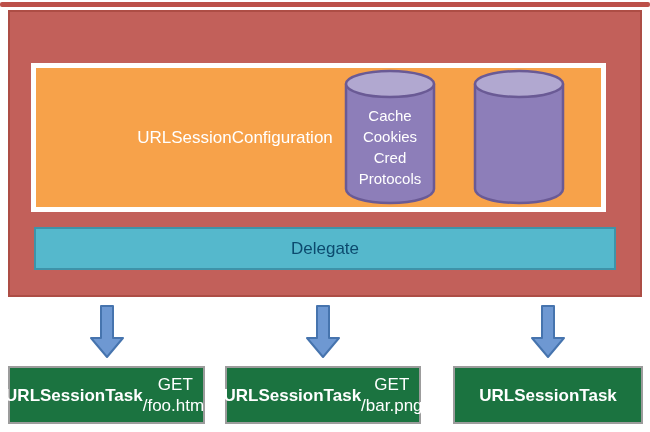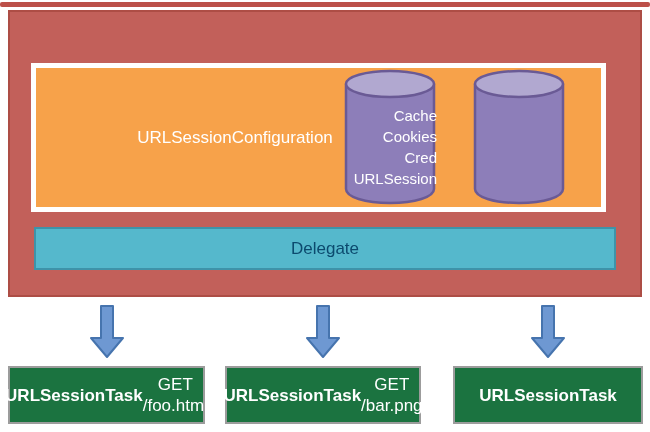--- a/index.html
+++ b/index.html
@@ -77,21 +77,21 @@
   }
   .cyl-top-shape {
     fill: var(--cylinder-top, #b1a8d0);
     stroke: var(--cylinder-border, #6a5a95);
     stroke-width: 2.5;
   }
   .cyl-text {
     position: absolute;
     left: 0; top: 26px; bottom: 6px; width: 100%;
     display: flex; flex-direction: column;
-    align-items: flex-end; justify-content: center;
+    align-items: center; justify-content: center;
     color: #ffffff;
     font-size: 15px;
     line-height: 21px;
     text-align: center;
   }
   .delegate-bar {
     position: absolute;
     left: 24px; top: 215px;
     width: 582px; height: 43px;
     box-sizing: border-box;
@@ -157,21 +157,21 @@
 
         <div class="cylinder cylinder-storage">
           <svg viewBox="0 0 94 137">
             <path class="cyl-body-shape" d="M3 16 V121 C3 129 22 135 47 135 C72 135 91 129 91 121 V16 Z"></path>
             <ellipse class="cyl-top-shape" cx="47" cy="16" rx="44" ry="13"></ellipse>
           </svg>
           <div class="cyl-text">
             <span>Cache</span>
             <span>Cookies</span>
             <span>Cred</span>
-            <span>URLSession</span>
+            <span>Protocols</span>
           </div>
         </div>
 
         <div class="cylinder cylinder-options">
           <svg viewBox="0 0 94 137">
             <path class="cyl-body-shape" d="M3 16 V121 C3 129 22 135 47 135 C72 135 91 129 91 121 V16 Z"></path>
             <ellipse class="cyl-top-shape" cx="47" cy="16" rx="44" ry="13"></ellipse>
           </svg>
         </div>
 

